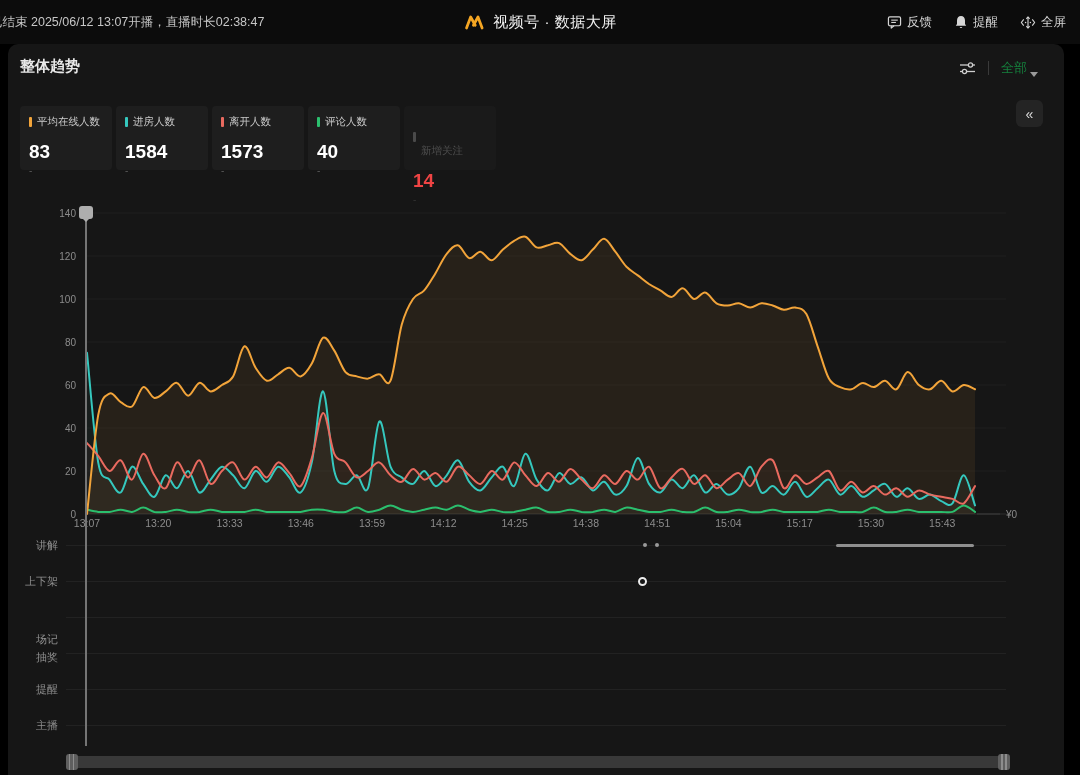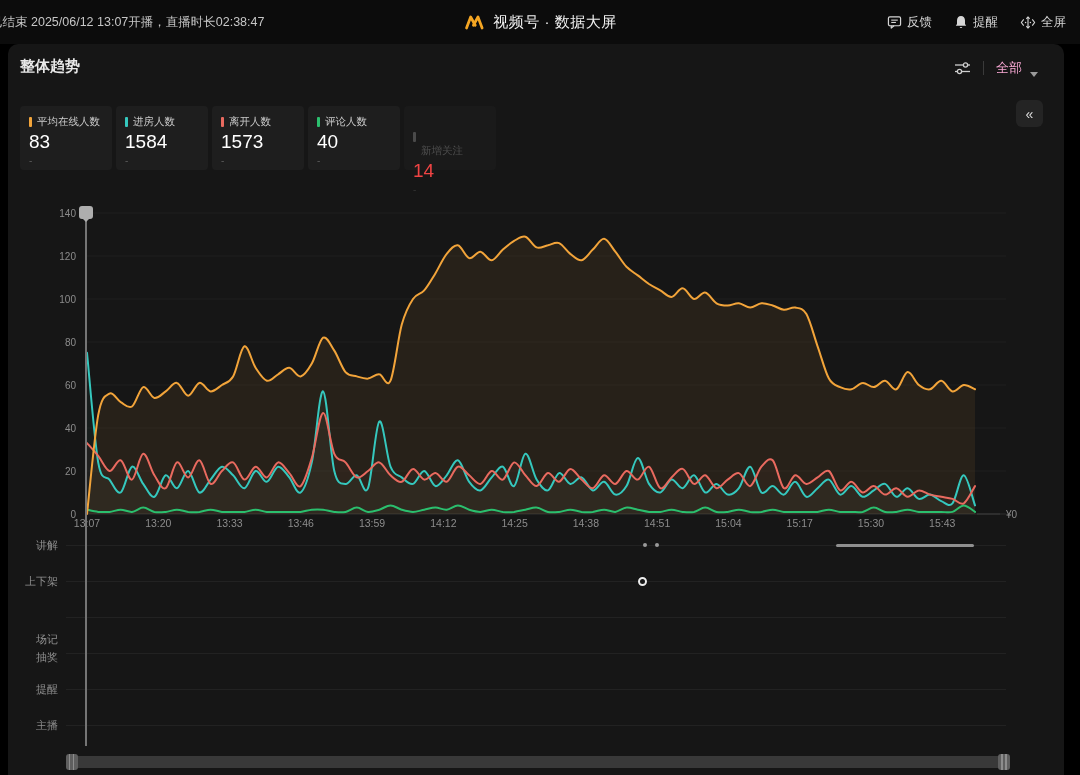--- a/index.html
+++ b/index.html
@@ -11,31 +11,31 @@
   .brand{position:absolute;left:50%;top:0;height:44px;transform:translateX(-50%);display:flex;align-items:center;gap:8px;}
   .brand-title{font-size:15px;color:#f2f2f2;letter-spacing:.5px;white-space:nowrap;}
   .actions{position:absolute;right:14px;top:0;height:44px;display:flex;align-items:center;gap:22px;}
   .action{display:flex;align-items:center;gap:5px;color:#d6d6d6;font-size:12.5px;cursor:pointer;white-space:nowrap;}
   .action svg{display:block;}
   
   .panel{position:absolute;left:8px;top:44px;width:1056px;height:731px;background:#161616;border-radius:10px 10px 0 0;}
   .panel-title{position:absolute;left:20px;top:57px;font-size:15px;font-weight:700;color:#e8e8e8;}
   .panel-controls{position:absolute;top:59px;right:42px;display:flex;align-items:center;gap:12px;}
   .vdiv{width:1px;height:14px;background:#3a3a3a;}
-  .filter-value{display:flex;align-items:flex-end;gap:8px;color:#f9a8d4;font-size:13px;cursor:pointer;}
+  .filter-value{display:flex;align-items:flex-end;gap:3px;color:#15803d;font-size:13px;cursor:pointer;}
   .caret{width:0;height:0;border-left:4px solid transparent;border-right:4px solid transparent;border-top:5px solid #9a9a9a;}
   .collapse-btn{position:absolute;top:100px;right:37px;width:27px;height:27px;background:#242424;border-radius:6px;
                 color:#dcdcdc;font-size:14px;display:flex;align-items:center;justify-content:center;cursor:pointer;}
   
   #stats{position:absolute;left:20px;top:106px;display:flex;gap:4px;align-items:center;}
   .card{width:92px;height:64px;background:#1e1e1e;border-radius:4px;padding:9px 0 0 9px;box-sizing:border-box;cursor:pointer;}
   .card-head{display:flex;align-items:center;gap:5px;}
   .marker{width:3px;height:10px;border-radius:1px;flex:0 0 auto;}
   .card-label{font-size:10.5px;color:#c9c9c9;white-space:nowrap;}
-  .card-value{margin-top:3px;font-size:19px;font-weight:400;color:#fff;line-height:1.1;}
+  .card-value{margin-top:13px;font-size:19px;font-weight:700;color:#fff;line-height:1.1;}
   .card-sub{margin-top:2px;font-size:10px;color:#5a5a5a;}
   .card.dimmed{background:#1a1a1a;}
   .card.dimmed .card-label{color:#4e4e4e;margin-top:29px;}
   .card.dimmed .card-value{color:#ef4444;}
   .card.dimmed .card-sub{color:#333;}
   
   #chart-svg{position:absolute;left:0;top:0;pointer-events:none;}
   .track-label{position:absolute;left:0;width:58px;text-align:right;font-size:11px;color:#8f8f8f;}
   .track-line{position:absolute;left:66px;width:940px;height:1px;background:#222;}
   .evt-dot{position:absolute;width:4px;height:4px;border-radius:50%;background:#9a9a9a;cursor:pointer;}

